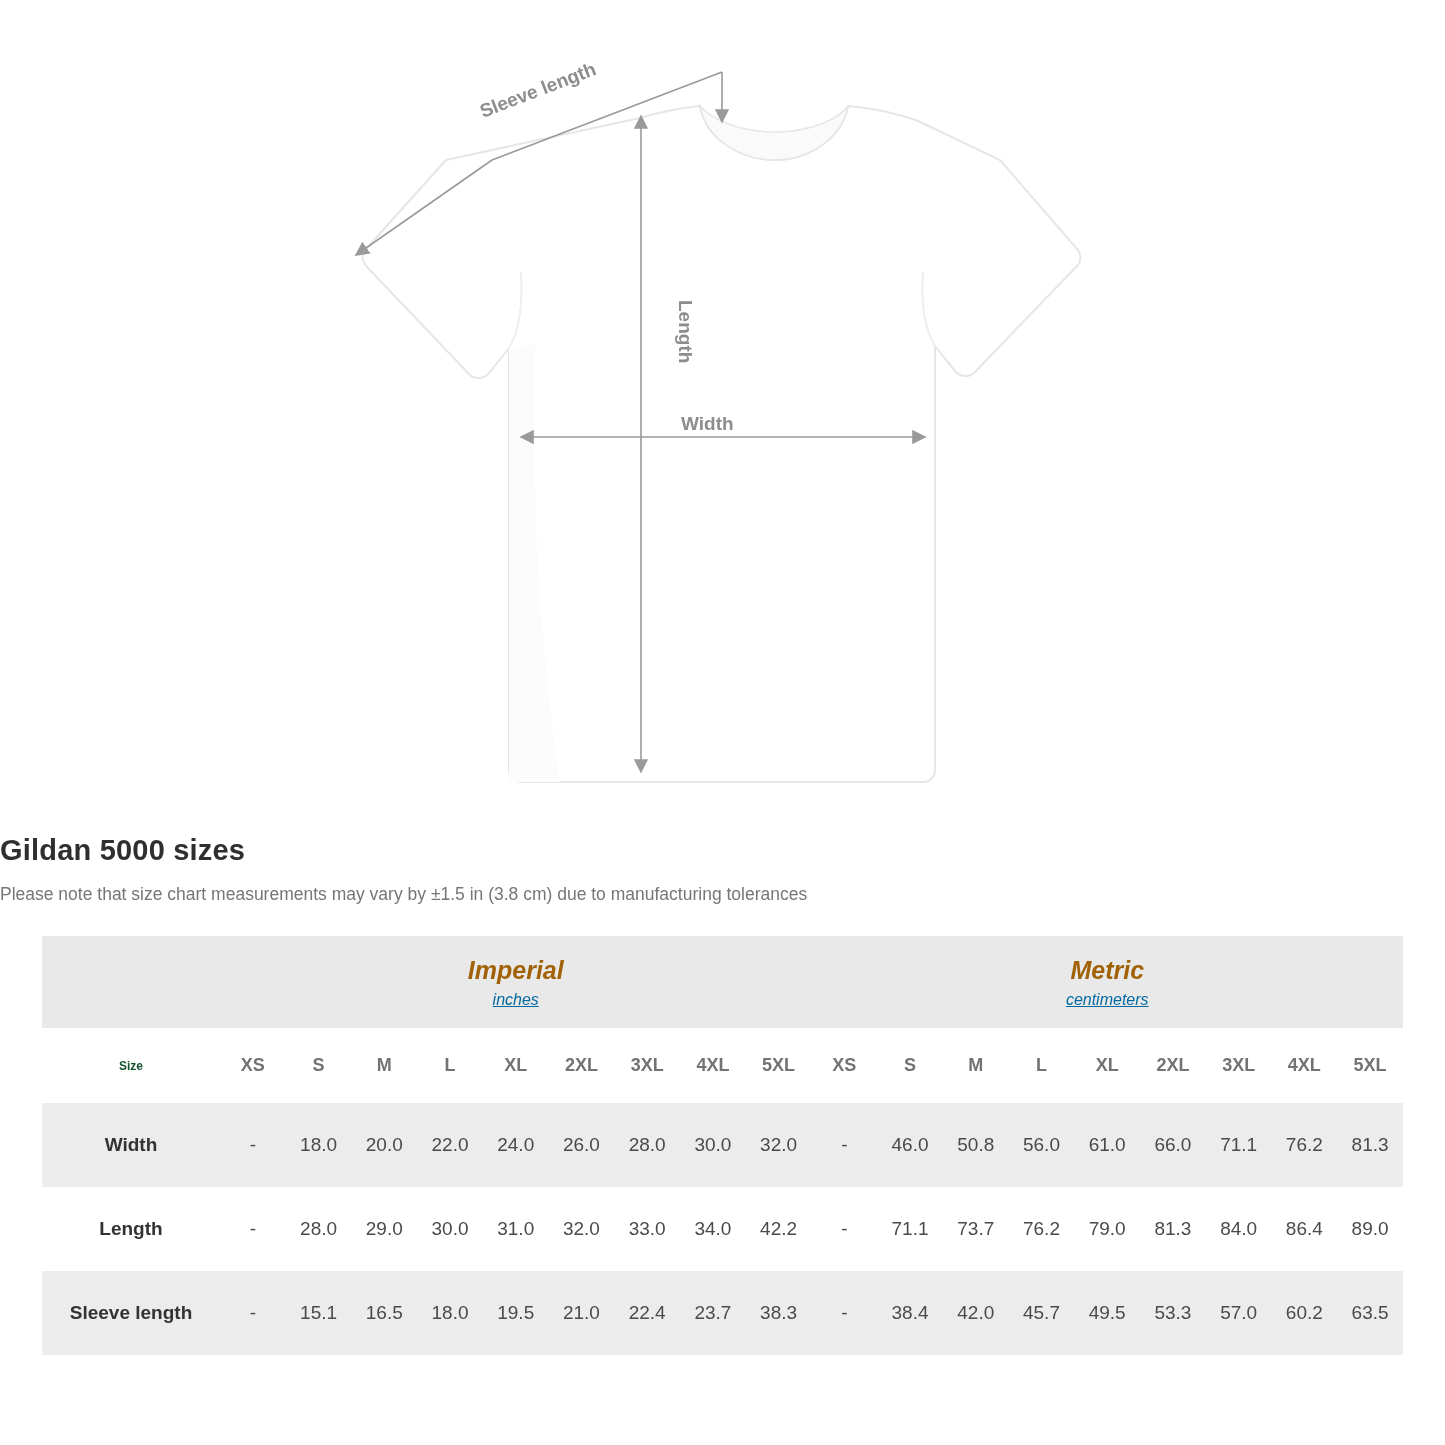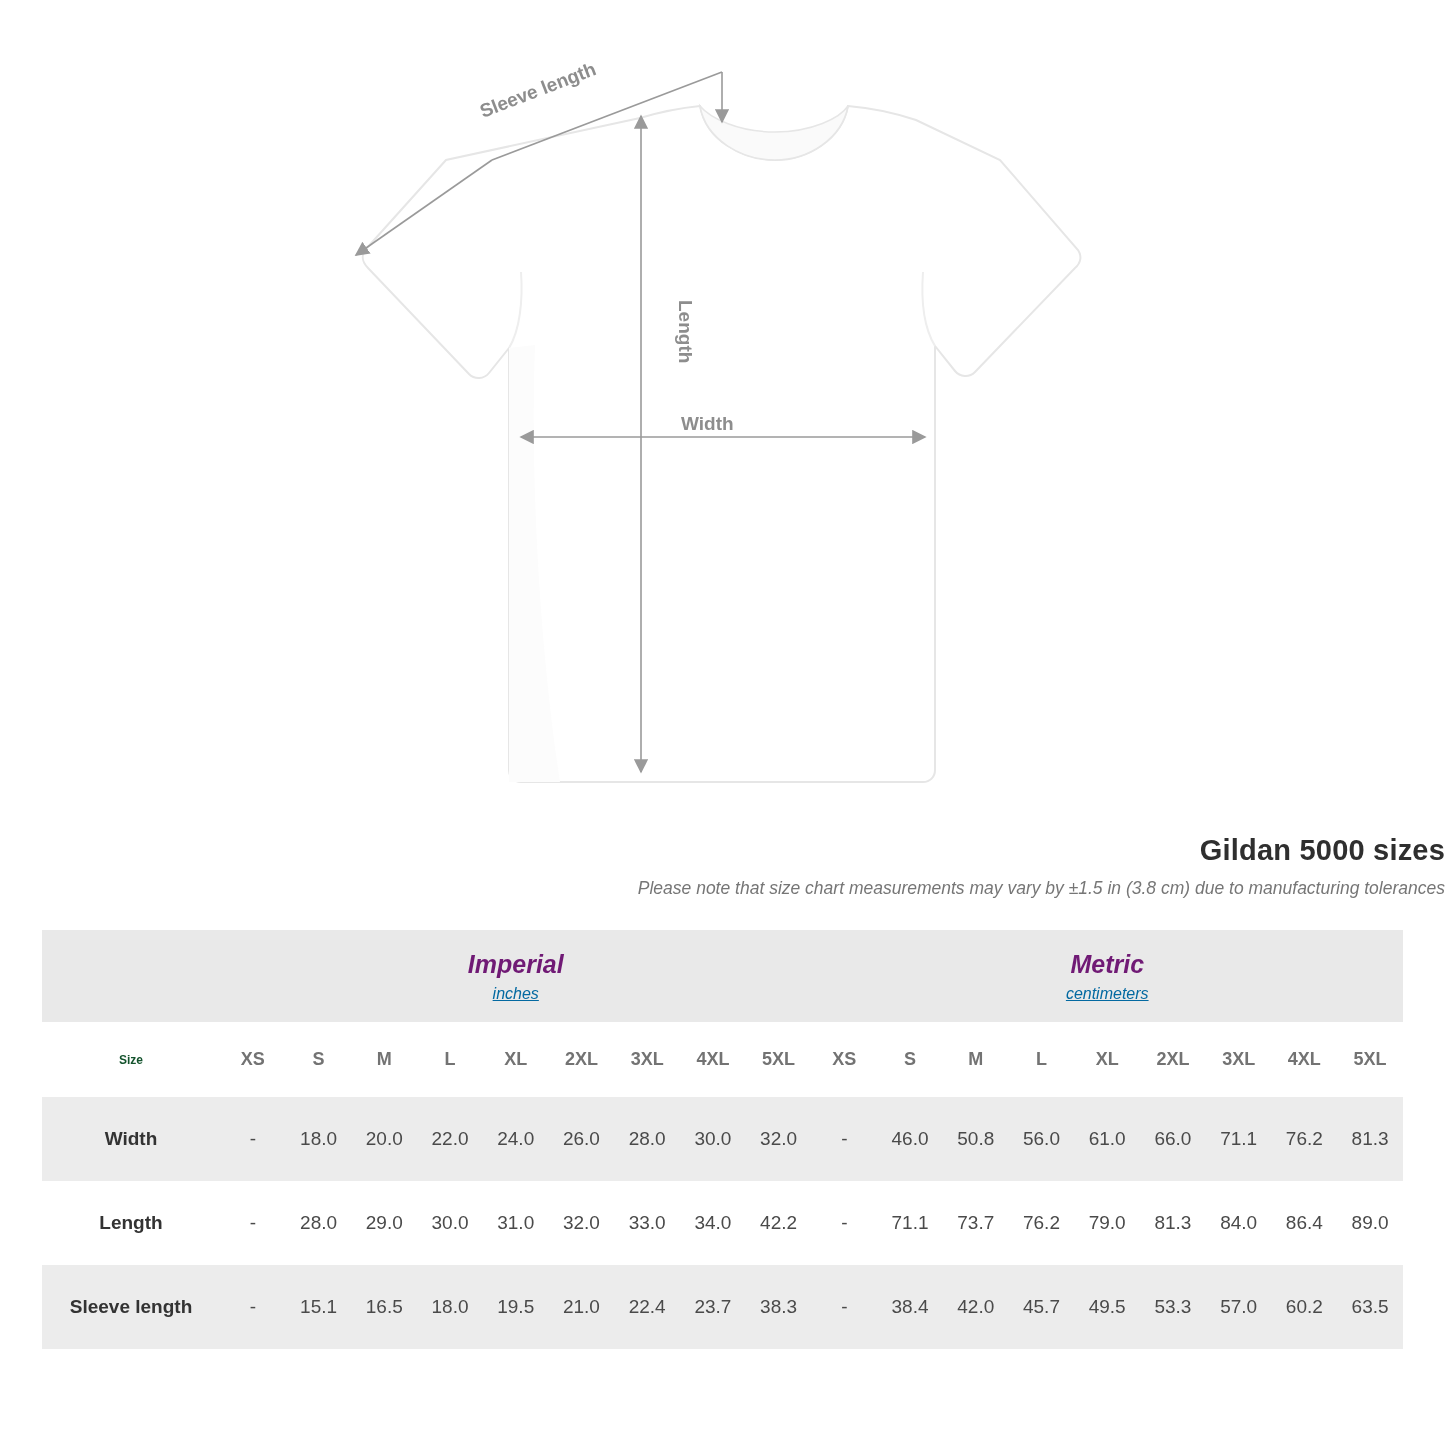--- a/index.html
+++ b/index.html
@@ -25,35 +25,33 @@
     position: relative;
     width: 1445px;
     height: 820px;
   }
   .diagram svg {
     display: block;
   }
 
   
   .title-block {
-    text-align: right;
+    text-align: left;
     margin-top: 14px;
-    padding-left: 48px;
   }
   .chart-title {
     font-size: 29px;
     font-weight: bold;
     color: #2f2f2f;
     letter-spacing: 0.2px;
   }
   .chart-note {
     font-size: 17.5px;
-    font-style: italic;
     color: #767676;
-    margin-top: 11px;
+    margin-top: 17px;
   }
 
   
   .table-wrap {
     margin: 31px 42px 0 42px;
     width: 1361px;
   }
   table.size-table {
     border-collapse: collapse;
     width: 100%;
@@ -66,21 +64,21 @@
   .unit-head {
     background: #e9e9e9;
     height: 92px;
     text-align: center;
     vertical-align: middle;
   }
   .unit-head .u-name {
     font-size: 25px;
     font-style: italic;
     font-weight: bold;
-    color: #701a75;
+    color: #a16207;
     line-height: 1.25;
   }
   .unit-head .u-sub {
     font-size: 16px;
     font-style: italic;
     color: #0369a1;
     margin-top: 4px;
     text-decoration: underline;
   }
   .unit-head.blank { background: #e9e9e9; }

